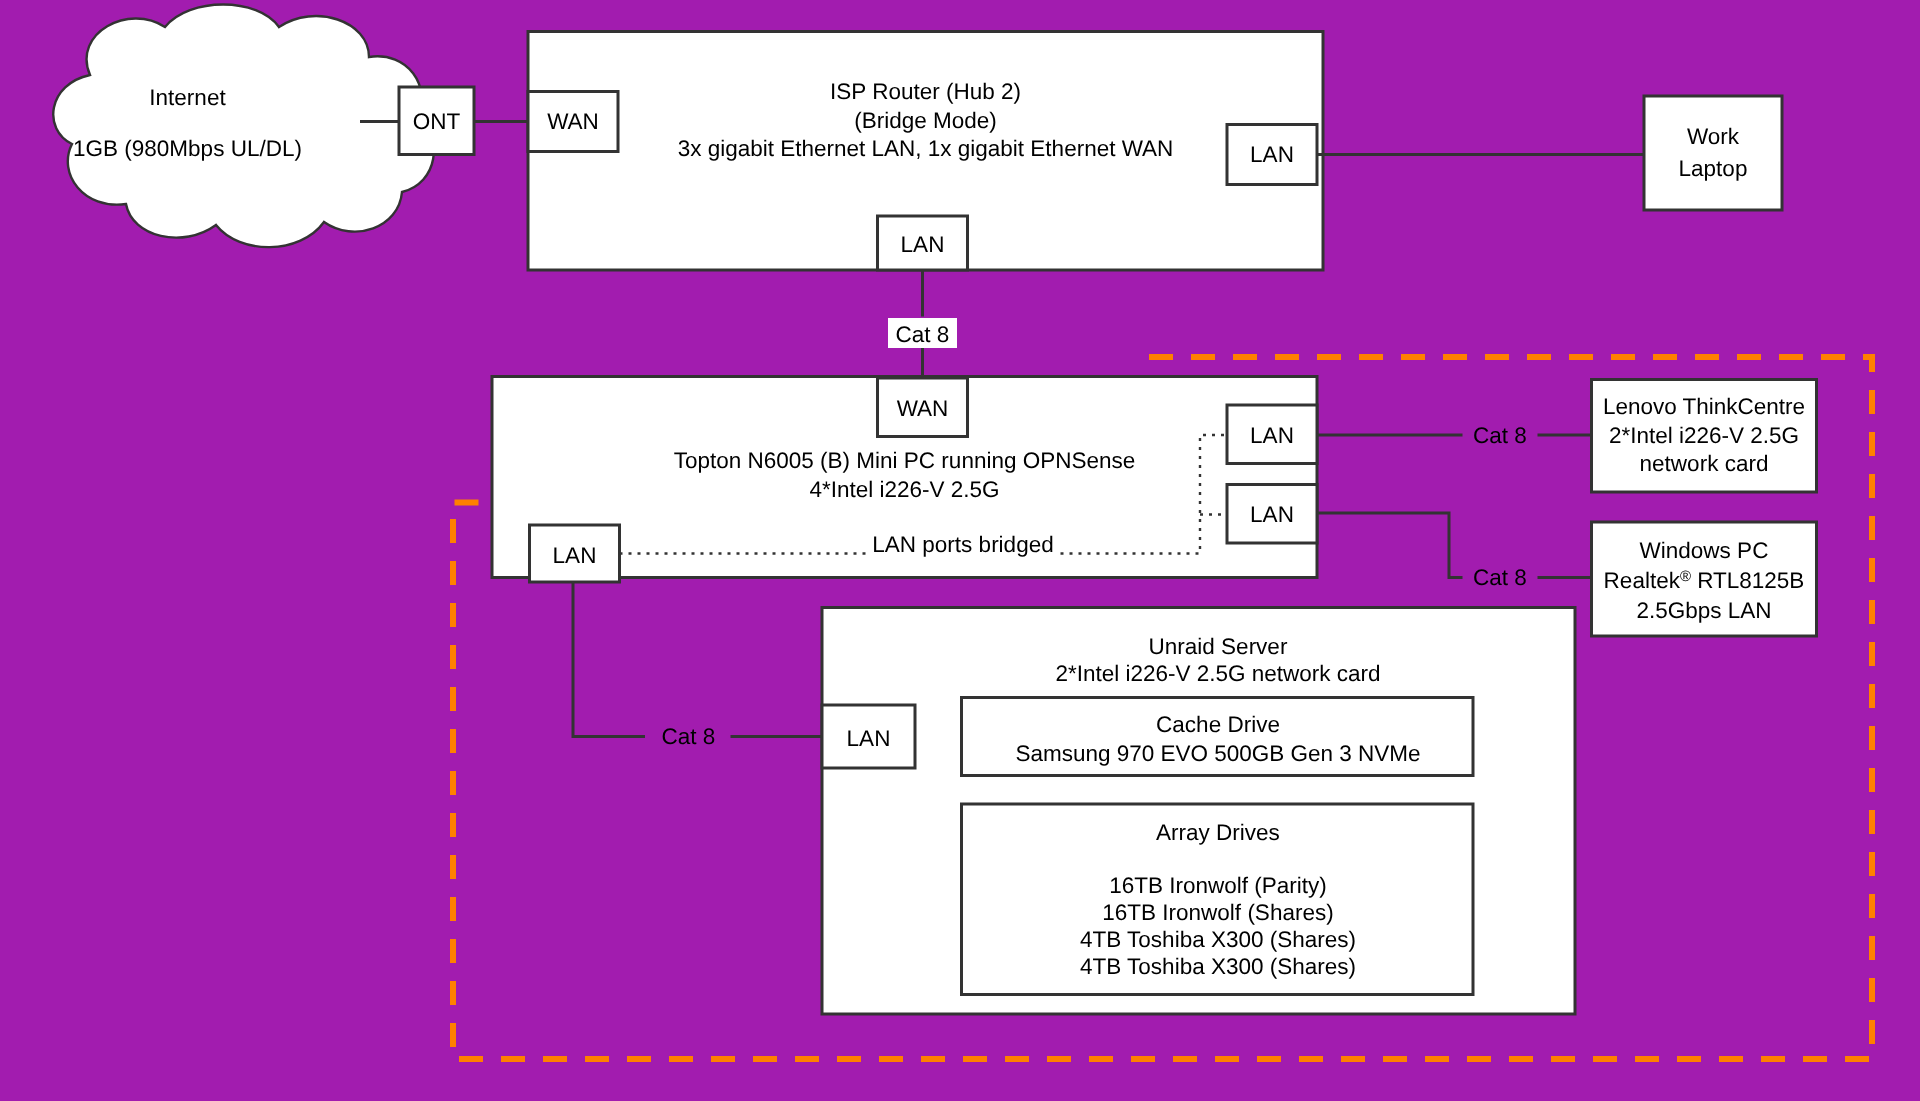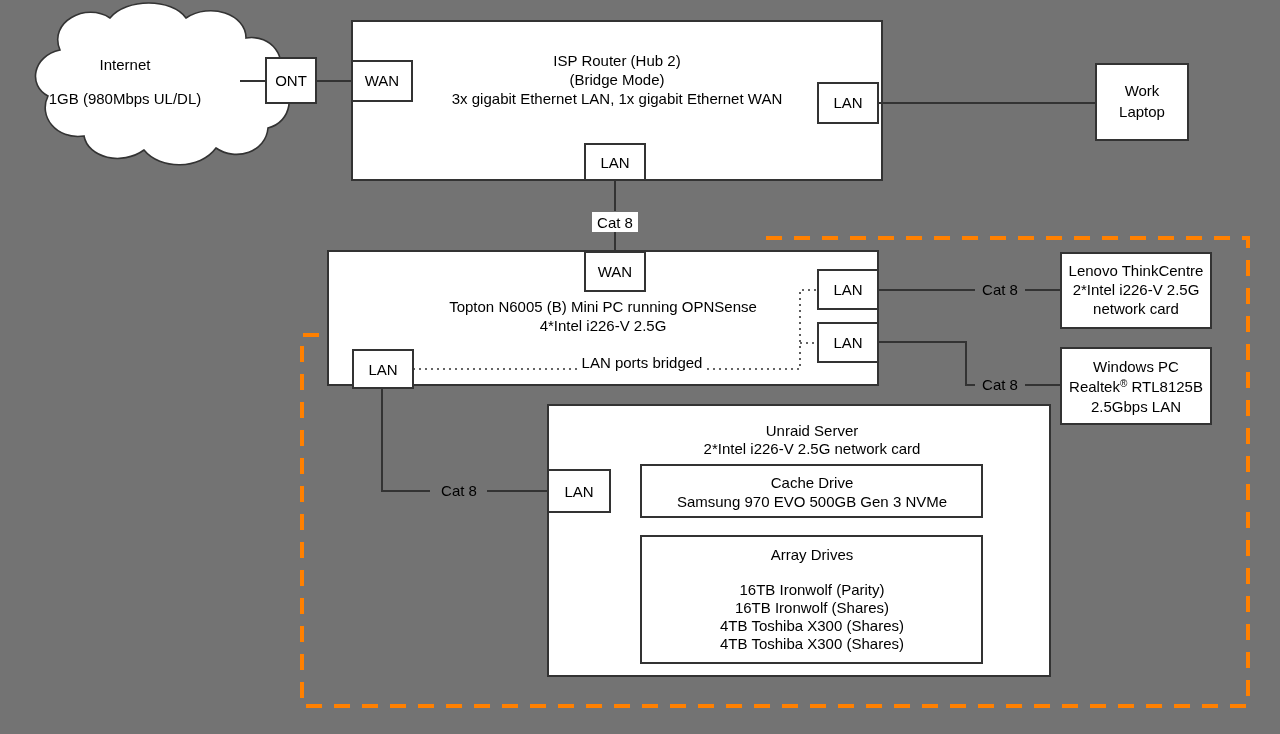--- a/index.html
+++ b/index.html
@@ -4,21 +4,21 @@
 <style>
   html, body {
     margin: 0;
     padding: 0;
     background: #ffffff;
   }
   #canvas-wrap {
     position: relative;
     width: 1280px;
     height: 734px;
-    background: #737373;
+    background: #a21caf;
     font-family: "Liberation Sans", sans-serif;
   }
   svg#diagram {
     display: block;
     width: 1280px;
     height: 734px;
   }
   .box-shape {
     fill: #ffffff;
     stroke: #333333;

